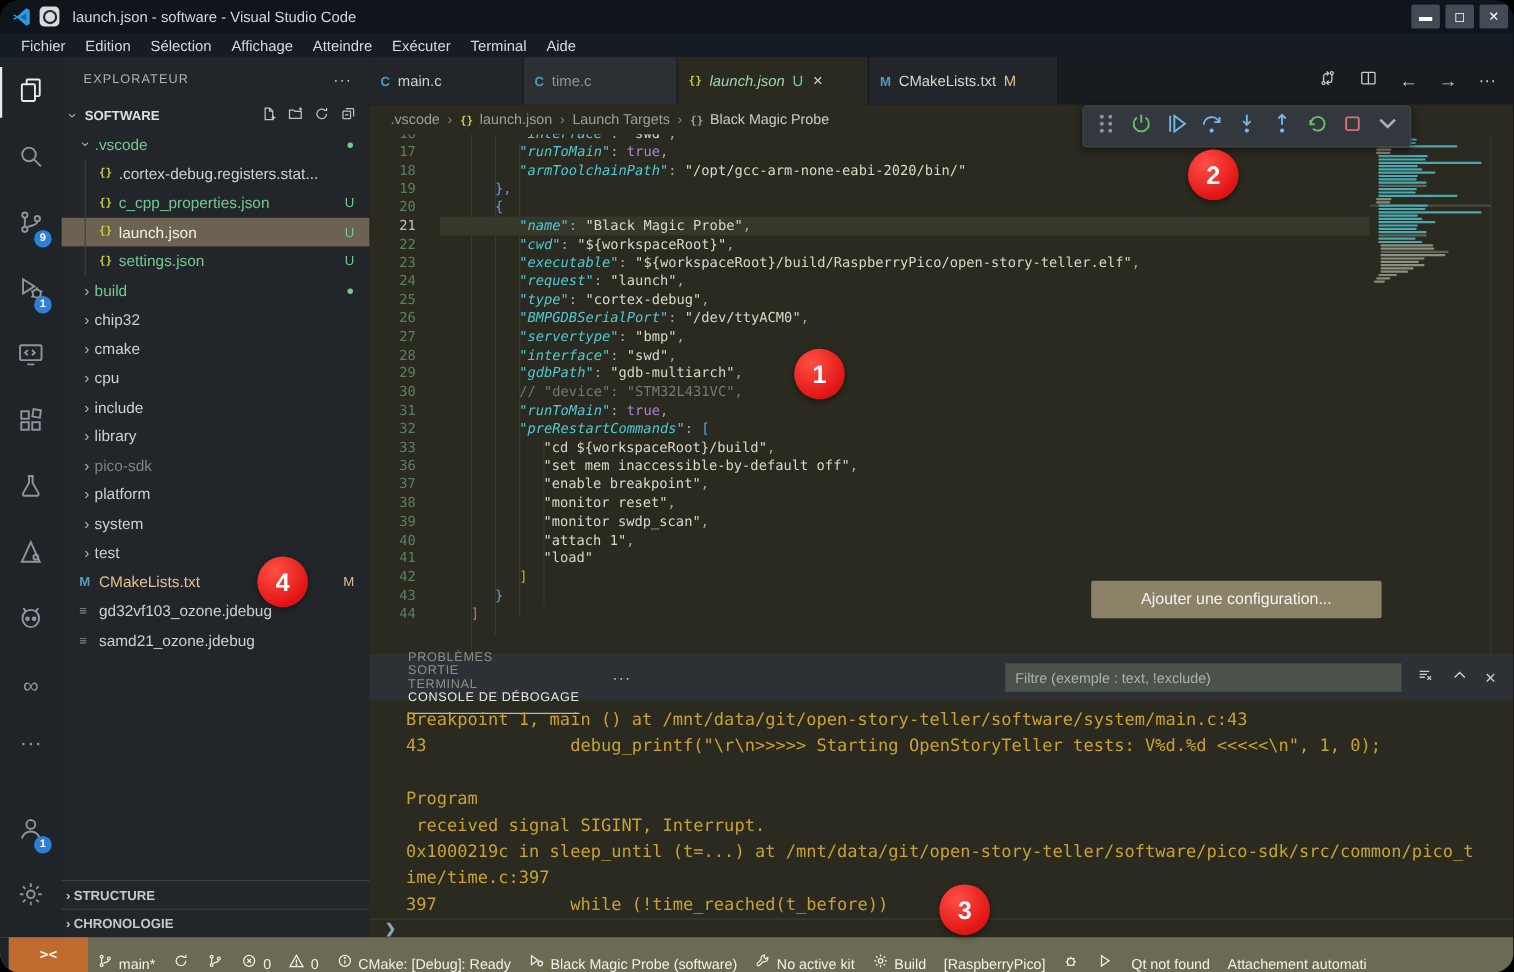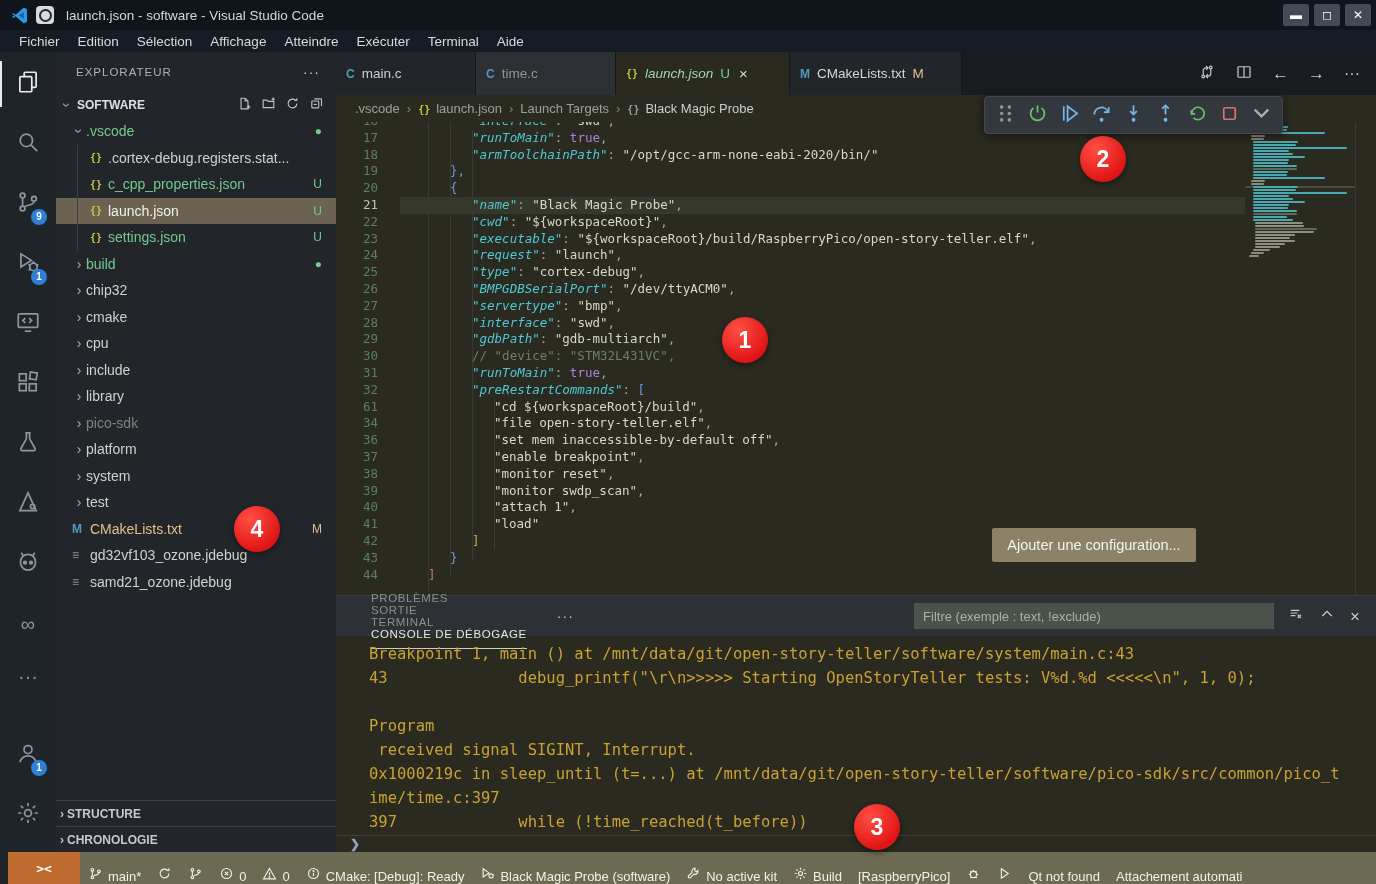--- a/index.html
+++ b/index.html
@@ -1,17 +1,17 @@
 <!DOCTYPE html>
 <html><head>
 <meta charset="utf-8">
 <style>
   html,body{margin:0;padding:0;background:#000;}
   #app{position:relative;width:1376px;height:884px;background:#1b2026;overflow:hidden;
-       font-family:"Liberation Sans",sans-serif;color:#ccc;-webkit-user-select:none;}
+       font-family:"Liberation Sans",sans-serif;color:#ccc;border-radius:18px;-webkit-user-select:none;}
 
   
   #titlebar{position:absolute;left:0;top:0;width:100%;height:30px;background:#10151b;
             display:flex;align-items:center;padding-left:8px;box-sizing:border-box;}
   #titlebar .logo{width:22px;height:22px;display:flex;align-items:center;justify-content:center;}
   #titlebar .appico{width:18px;height:18px;margin-left:6px;border-radius:4px;background:#d8dadd;
             display:flex;align-items:center;justify-content:center;}
   #titlebar .appico i{display:block;width:9px;height:9px;border:2.5px solid #23272e;border-radius:50%;}
   #title-text{margin-left:12px;font-size:13.5px;color:#d3d7db;}
   .win-controls{position:absolute;right:5px;top:4px;display:flex;gap:5px;}
@@ -95,21 +95,21 @@
   #minimap{position:absolute;right:20px;top:0;width:111px;bottom:0;padding-top:4px;box-sizing:border-box;}
   .mm-row{height:2px;margin-bottom:1px;border-radius:1px;}
   .mm-cur{background:#4a4a3e;}
   #scrollbar{position:absolute;right:0;top:0;width:20px;bottom:0;border-left:1px solid #3a3a31;}
   #debug-toolbar{position:absolute;left:648px;top:44px;height:38px;background:#33383e;
                  border:1px solid #45494f;border-radius:4px;box-shadow:0 2px 8px rgba(0,0,0,.5);
                  display:flex;align-items:center;gap:9px;padding:0 9px;box-sizing:border-box;z-index:5;}
   #debug-toolbar svg{width:23px;height:23px;}
   .dt-grip svg{width:14px;height:18px;}
   .dt-chev svg{width:11px;height:11px;}
-  #add-config{position:absolute;left:656px;top:476px;width:204px;height:34px;background:#8b8268;
+  #add-config{position:absolute;left:656px;top:476px;width:264px;height:34px;background:#8b8268;
               border:none;border-radius:2px;color:#f4f4ee;font-size:14.5px;font-family:inherit;z-index:4;}
 
   
   #panel{position:absolute;left:336px;top:595px;width:1040px;height:257px;background:#2a2a21;
          border-top:1px solid #3c3c33;box-sizing:border-box;}
   #panel-head{height:40px;background:#2d3136;display:flex;align-items:center;padding-left:35px;box-sizing:border-box;}
   .ptab{position:relative;margin-right:30px;font-size:11.5px;letter-spacing:.6px;color:#8b9189;white-space:nowrap;}
   .ptab.active{color:#e6e9e2;}
   .ptab.active::after{content:'';position:absolute;left:0;right:0;bottom:-9px;height:1px;background:#c9cdc2;}
   #panel-more{color:#c6cac2;font-size:14px;margin-right:20px;letter-spacing:1px;}
@@ -446,22 +446,21 @@
           <div class="code-line"><span class="ln">23</span><span class="lt" style="padding-left: 72px;"><span class="tk-k">"executable"</span><span class="tk-p">: </span><span class="tk-s">"${workspaceRoot}/build/RaspberryPico/open-story-teller.elf"</span><span class="tk-p">,</span></span></div>
           <div class="code-line"><span class="ln">24</span><span class="lt" style="padding-left: 72px;"><span class="tk-k">"request"</span><span class="tk-p">: </span><span class="tk-s">"launch"</span><span class="tk-p">,</span></span></div>
           <div class="code-line"><span class="ln">25</span><span class="lt" style="padding-left: 72px;"><span class="tk-k">"type"</span><span class="tk-p">: </span><span class="tk-s">"cortex-debug"</span><span class="tk-p">,</span></span></div>
           <div class="code-line"><span class="ln">26</span><span class="lt" style="padding-left: 72px;"><span class="tk-k">"BMPGDBSerialPort"</span><span class="tk-p">: </span><span class="tk-s">"/dev/ttyACM0"</span><span class="tk-p">,</span></span></div>
           <div class="code-line"><span class="ln">27</span><span class="lt" style="padding-left: 72px;"><span class="tk-k">"servertype"</span><span class="tk-p">: </span><span class="tk-s">"bmp"</span><span class="tk-p">,</span></span></div>
           <div class="code-line"><span class="ln">28</span><span class="lt" style="padding-left: 72px;"><span class="tk-k">"interface"</span><span class="tk-p">: </span><span class="tk-s">"swd"</span><span class="tk-p">,</span></span></div>
           <div class="code-line"><span class="ln">29</span><span class="lt" style="padding-left: 72px;"><span class="tk-k">"gdbPath"</span><span class="tk-p">: </span><span class="tk-s">"gdb-multiarch"</span><span class="tk-p">,</span></span></div>
           <div class="code-line"><span class="ln">30</span><span class="lt" style="padding-left: 72px;"><span class="tk-c">// "device": "STM32L431VC",</span></span></div>
           <div class="code-line"><span class="ln">31</span><span class="lt" style="padding-left: 72px;"><span class="tk-k">"runToMain"</span><span class="tk-p">: </span><span class="tk-b">true</span><span class="tk-p">,</span></span></div>
           <div class="code-line"><span class="ln">32</span><span class="lt" style="padding-left: 72px;"><span class="tk-k">"preRestartCommands"</span><span class="tk-p">: </span><span class="tk-bb">[</span></span></div>
-          <div class="code-line"><span class="ln">61</span><span class="lt" style="padding-left: 94px;"><span class="tk-s">"cd ${workspaceRoot}/build"</span><span class="tk-p">,</span></span></div>
-          <div class="code-line"><span class="ln">34</span><span class="lt" style="padding-left: 94px;"><span class="tk-s">"file open-story-teller.elf"</span><span class="tk-p">,</span></span></div>
+          <div class="code-line"><span class="ln">33</span><span class="lt" style="padding-left: 94px;"><span class="tk-s">"cd ${workspaceRoot}/build"</span><span class="tk-p">,</span></span></div>
           <div class="code-line"><span class="ln">36</span><span class="lt" style="padding-left: 94px;"><span class="tk-s">"set mem inaccessible-by-default off"</span><span class="tk-p">,</span></span></div>
           <div class="code-line"><span class="ln">37</span><span class="lt" style="padding-left: 94px;"><span class="tk-s">"enable breakpoint"</span><span class="tk-p">,</span></span></div>
           <div class="code-line"><span class="ln">38</span><span class="lt" style="padding-left: 94px;"><span class="tk-s">"monitor reset"</span><span class="tk-p">,</span></span></div>
           <div class="code-line"><span class="ln">39</span><span class="lt" style="padding-left: 94px;"><span class="tk-s">"monitor swdp_scan"</span><span class="tk-p">,</span></span></div>
           <div class="code-line"><span class="ln">40</span><span class="lt" style="padding-left: 94px;"><span class="tk-s">"attach 1"</span><span class="tk-p">,</span></span></div>
           <div class="code-line"><span class="ln">41</span><span class="lt" style="padding-left: 94px;"><span class="tk-s">"load"</span></span></div>
           <div class="code-line"><span class="ln">42</span><span class="lt" style="padding-left: 72px;"><span class="tk-bg">]</span></span></div>
           <div class="code-line"><span class="ln">43</span><span class="lt" style="padding-left: 50px;"><span class="tk-bb">}</span></span></div>
           <div class="code-line"><span class="ln">44</span><span class="lt" style="padding-left: 28px;"><span class="tk-bp">]</span></span></div>
         </div>

